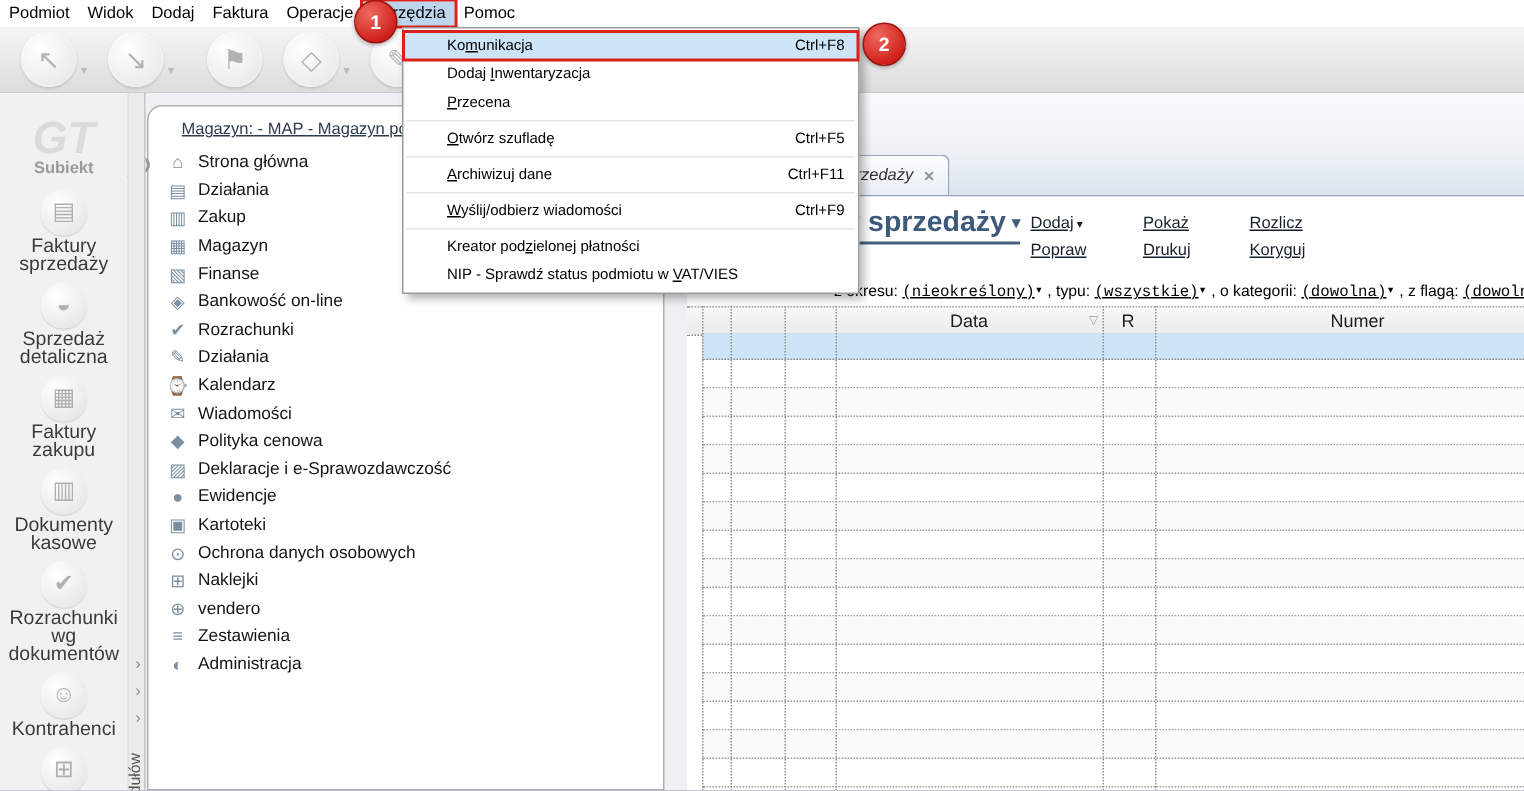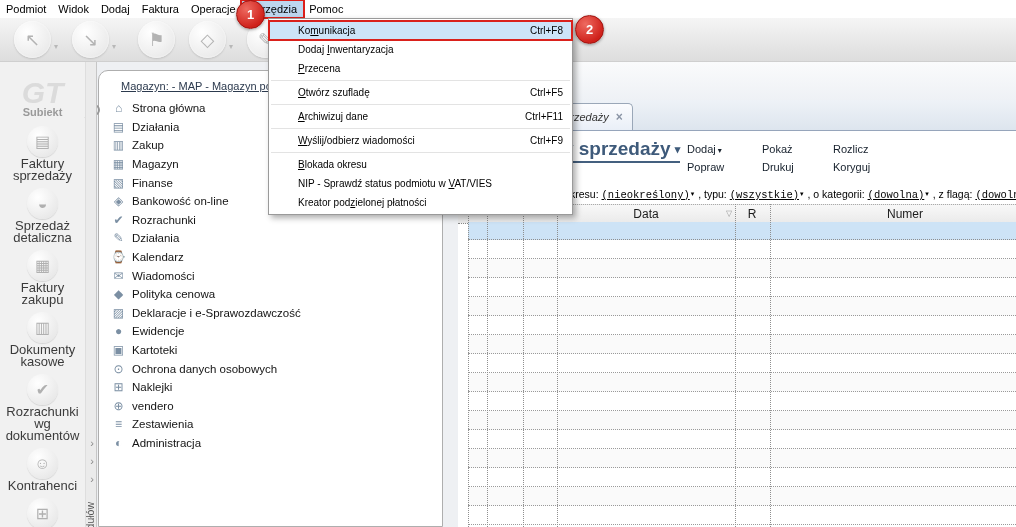--- a/index.html
+++ b/index.html
@@ -50,21 +50,21 @@
   .tabrow{position:absolute;left:443px;top:100px;width:573px;height:31px;
           background:linear-gradient(#eef2f7,#dde5ee);border-bottom:1px solid #96a5bb;box-sizing:border-box;}
   .tab{position:absolute;left:47px;top:3px;height:27px;background:linear-gradient(#fbfcfe,#e9eff7);
        border:1px solid #9aa7b8;border-bottom:none;border-radius:5px 5px 0 0;
        display:flex;align-items:center;padding:0 9px;font-size:11px;font-style:italic;color:#333;box-sizing:border-box;}
   .tab-close{margin-left:7px;color:#8a94a5;font-weight:bold;font-size:12px;font-style:normal;}
   .content{position:absolute;left:458px;top:131px;width:558px;height:396px;background:#fff;}
   .page-title{position:absolute;left:12px;top:7px;font-size:19px;font-weight:bold;color:#3e5a7a;
               border-bottom:2px solid #44607f;padding-bottom:1px;white-space:nowrap;}
   .title-caret{font-size:11px;vertical-align:2px;margin-left:4px;}
-  .plink{position:absolute;font-size:11px;color:#16202c;white-space:nowrap;padding-left:15px;}
+  .plink{position:absolute;font-size:11px;color:#16202c;text-decoration:underline;white-space:nowrap;padding-left:15px;}
   .plink .lc{font-size:8px;text-decoration:none;display:inline-block;margin-left:2px;}
   .frow{position:absolute;left:98px;top:57px;font-size:10.5px;color:#000;white-space:nowrap;}
   .flink{text-decoration:underline;color:#000;font-family:Liberation Mono, monospace;}
   .fcaret{font-size:7px;vertical-align:2px;margin:0 1px;}
   .thead{position:absolute;left:0;top:73px;width:558px;height:20px;
          background:linear-gradient(#f8f8f8,#eaeaea);border-top:1px dotted #aaa;border-bottom:1px dotted #888;
          font-size:12px;color:#1c1c1c;box-sizing:border-box;}
   .thlabel{position:absolute;top:2px;transform:translateX(-50%);}
   .sorticon{position:absolute;left:268px;top:4px;font-size:8px;color:#9a9a9a;}
   .selrow{position:absolute;left:10px;top:91px;width:548px;height:18px;background:#cde3f6;
@@ -332,26 +332,23 @@
         <span><u>A</u><span>rchiwizuj dane</span></span>
         <span class="sc">Ctrl+F11</span>
       </div>
     <div class="csep"></div>
     <div class="citem">
         <span><u>W</u><span>yślij/odbierz wiadomości</span></span>
         <span class="sc">Ctrl+F9</span>
       </div>
     <div class="csep"></div>
     <div class="citem">
-        <span><u>B</u><span>lokada okresu</span></span>
+        <span><span>Kreator pod</span><u>z</u><span>ielonej płatności</span></span>
       </div>
     <div class="citem">
         <span><span>NIP - Sprawdź status podmiotu w </span><u>V</u><span>AT/VIES</span></span>
-      </div>
-    <div class="citem">
-        <span><span>Kreator pod</span><u>z</u><span>ielonej płatności</span></span>
       </div>
   </div>
 
   <div class="anno" style="left:236px;top:0">1</div>
   <div class="anno" style="left:575px;top:15px">2</div>
 
 </div>
 
 </body></html>

